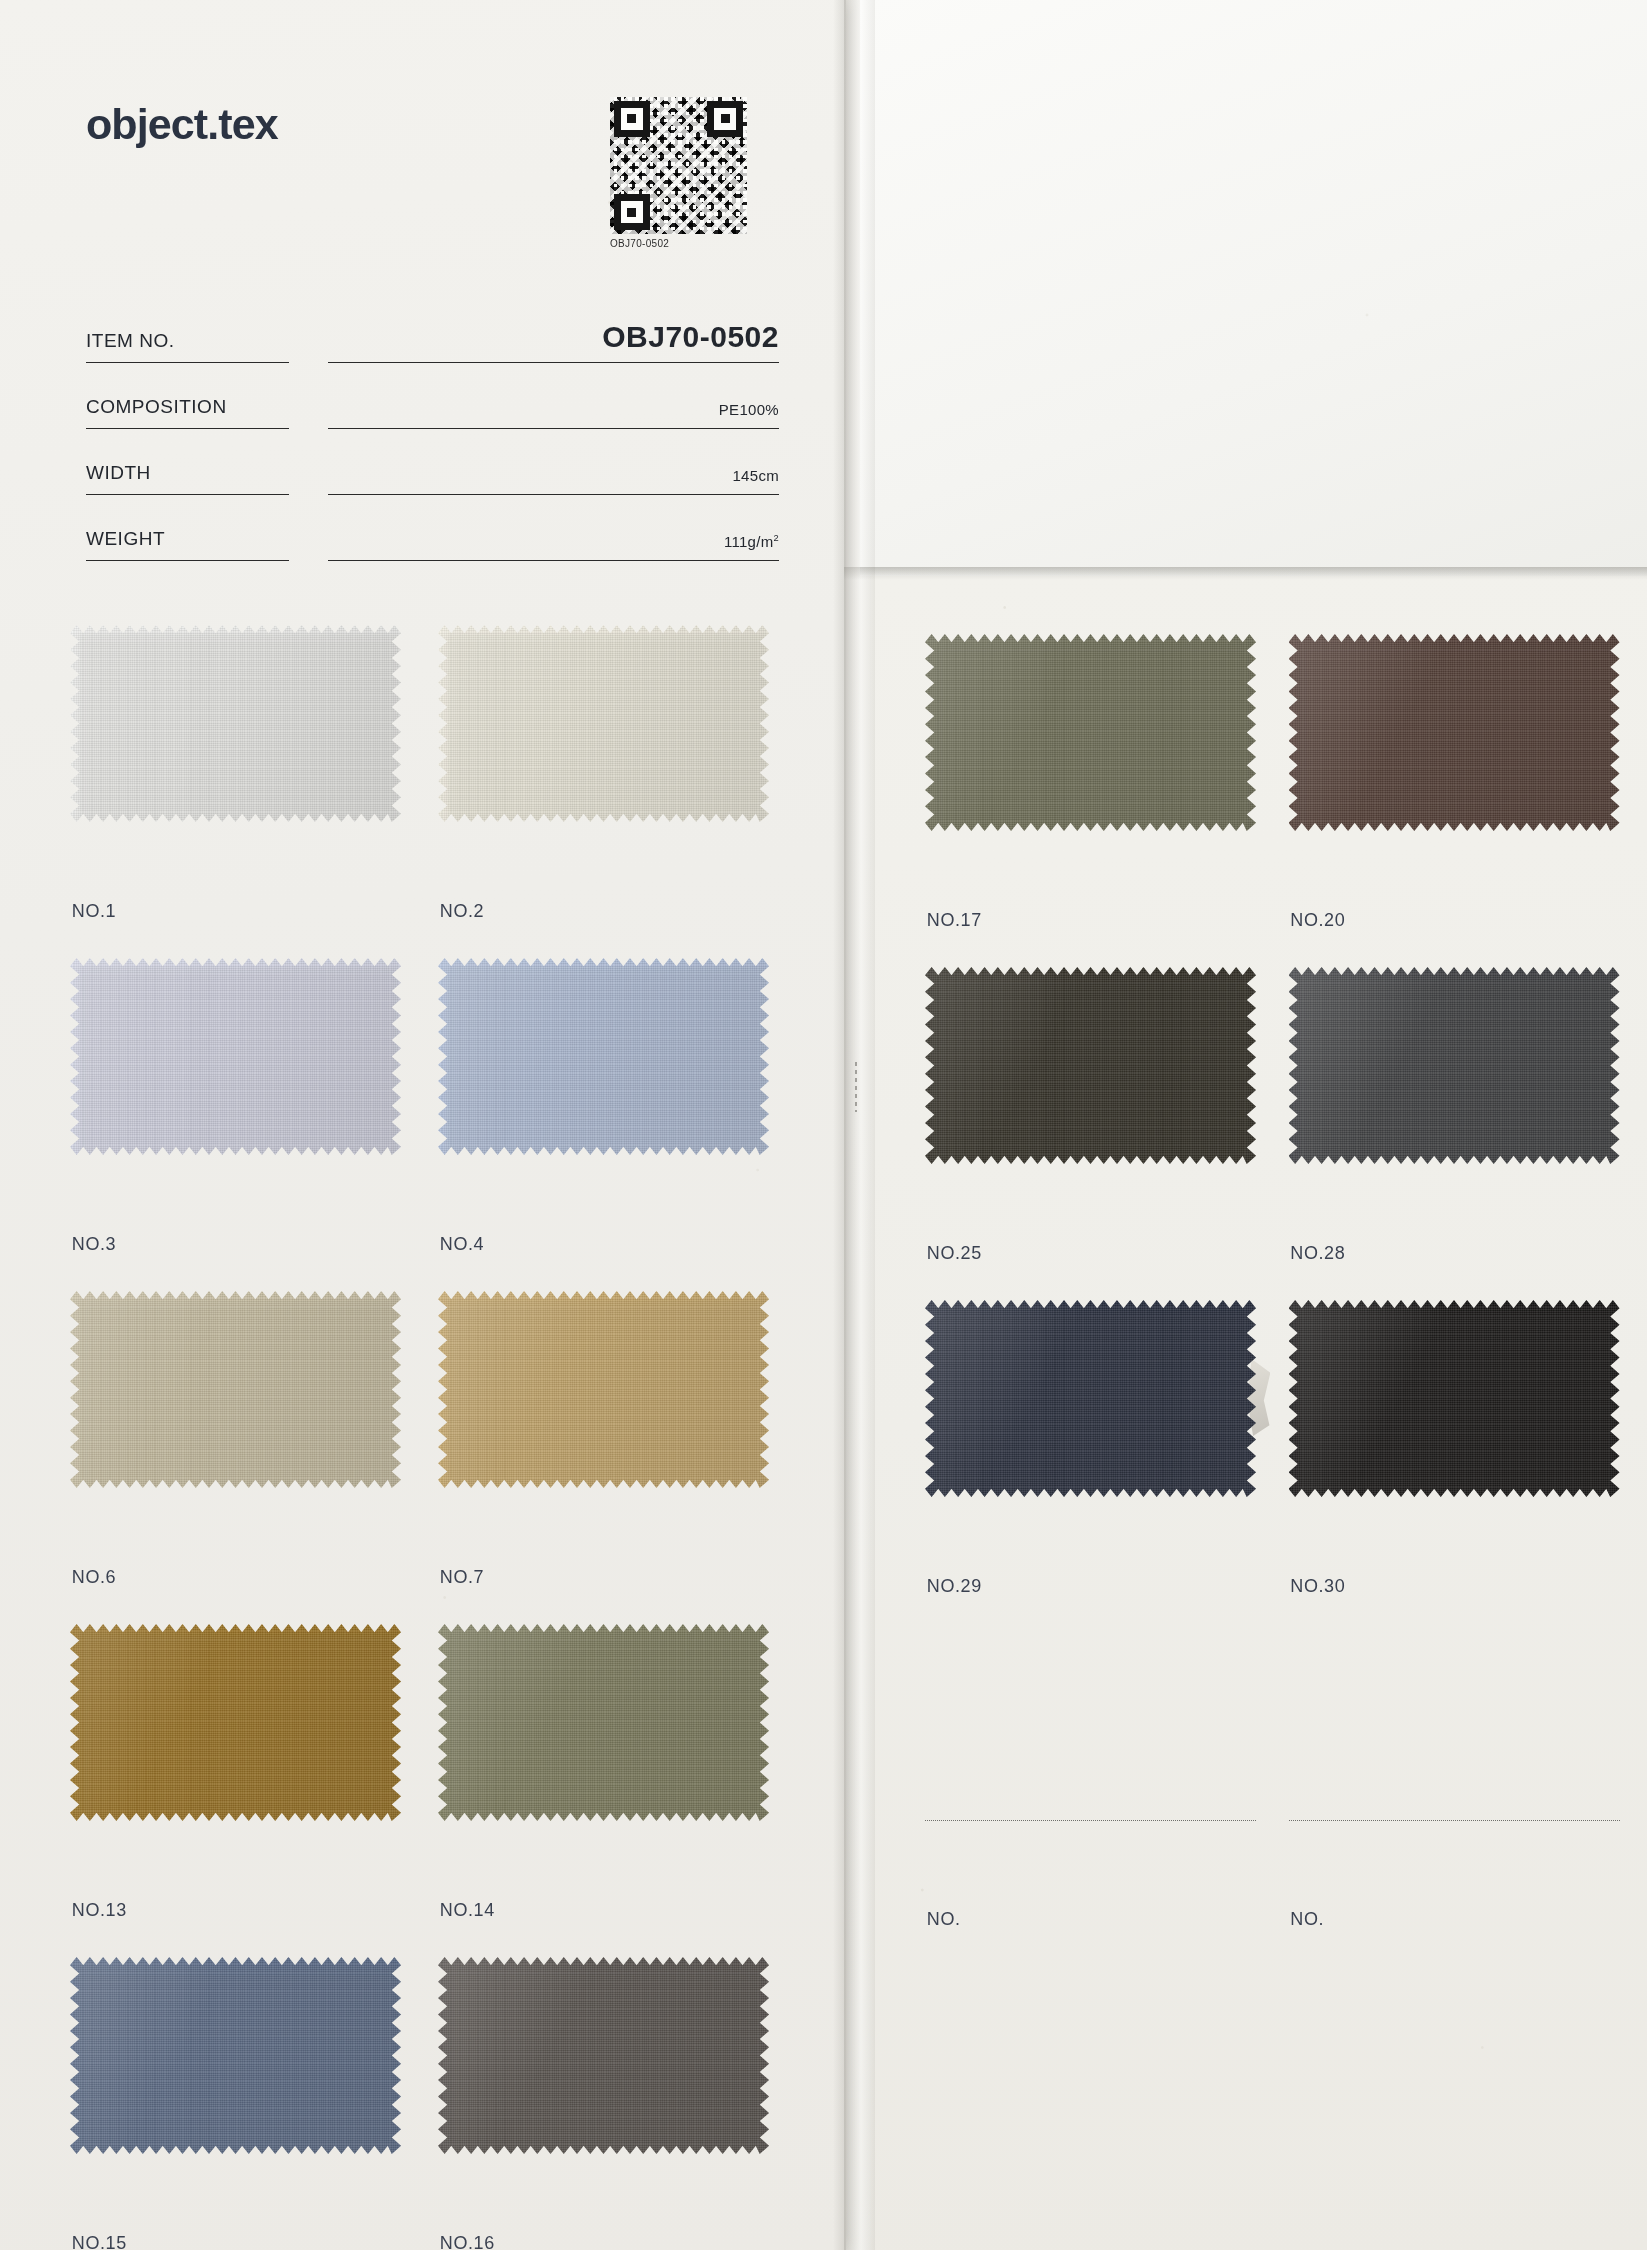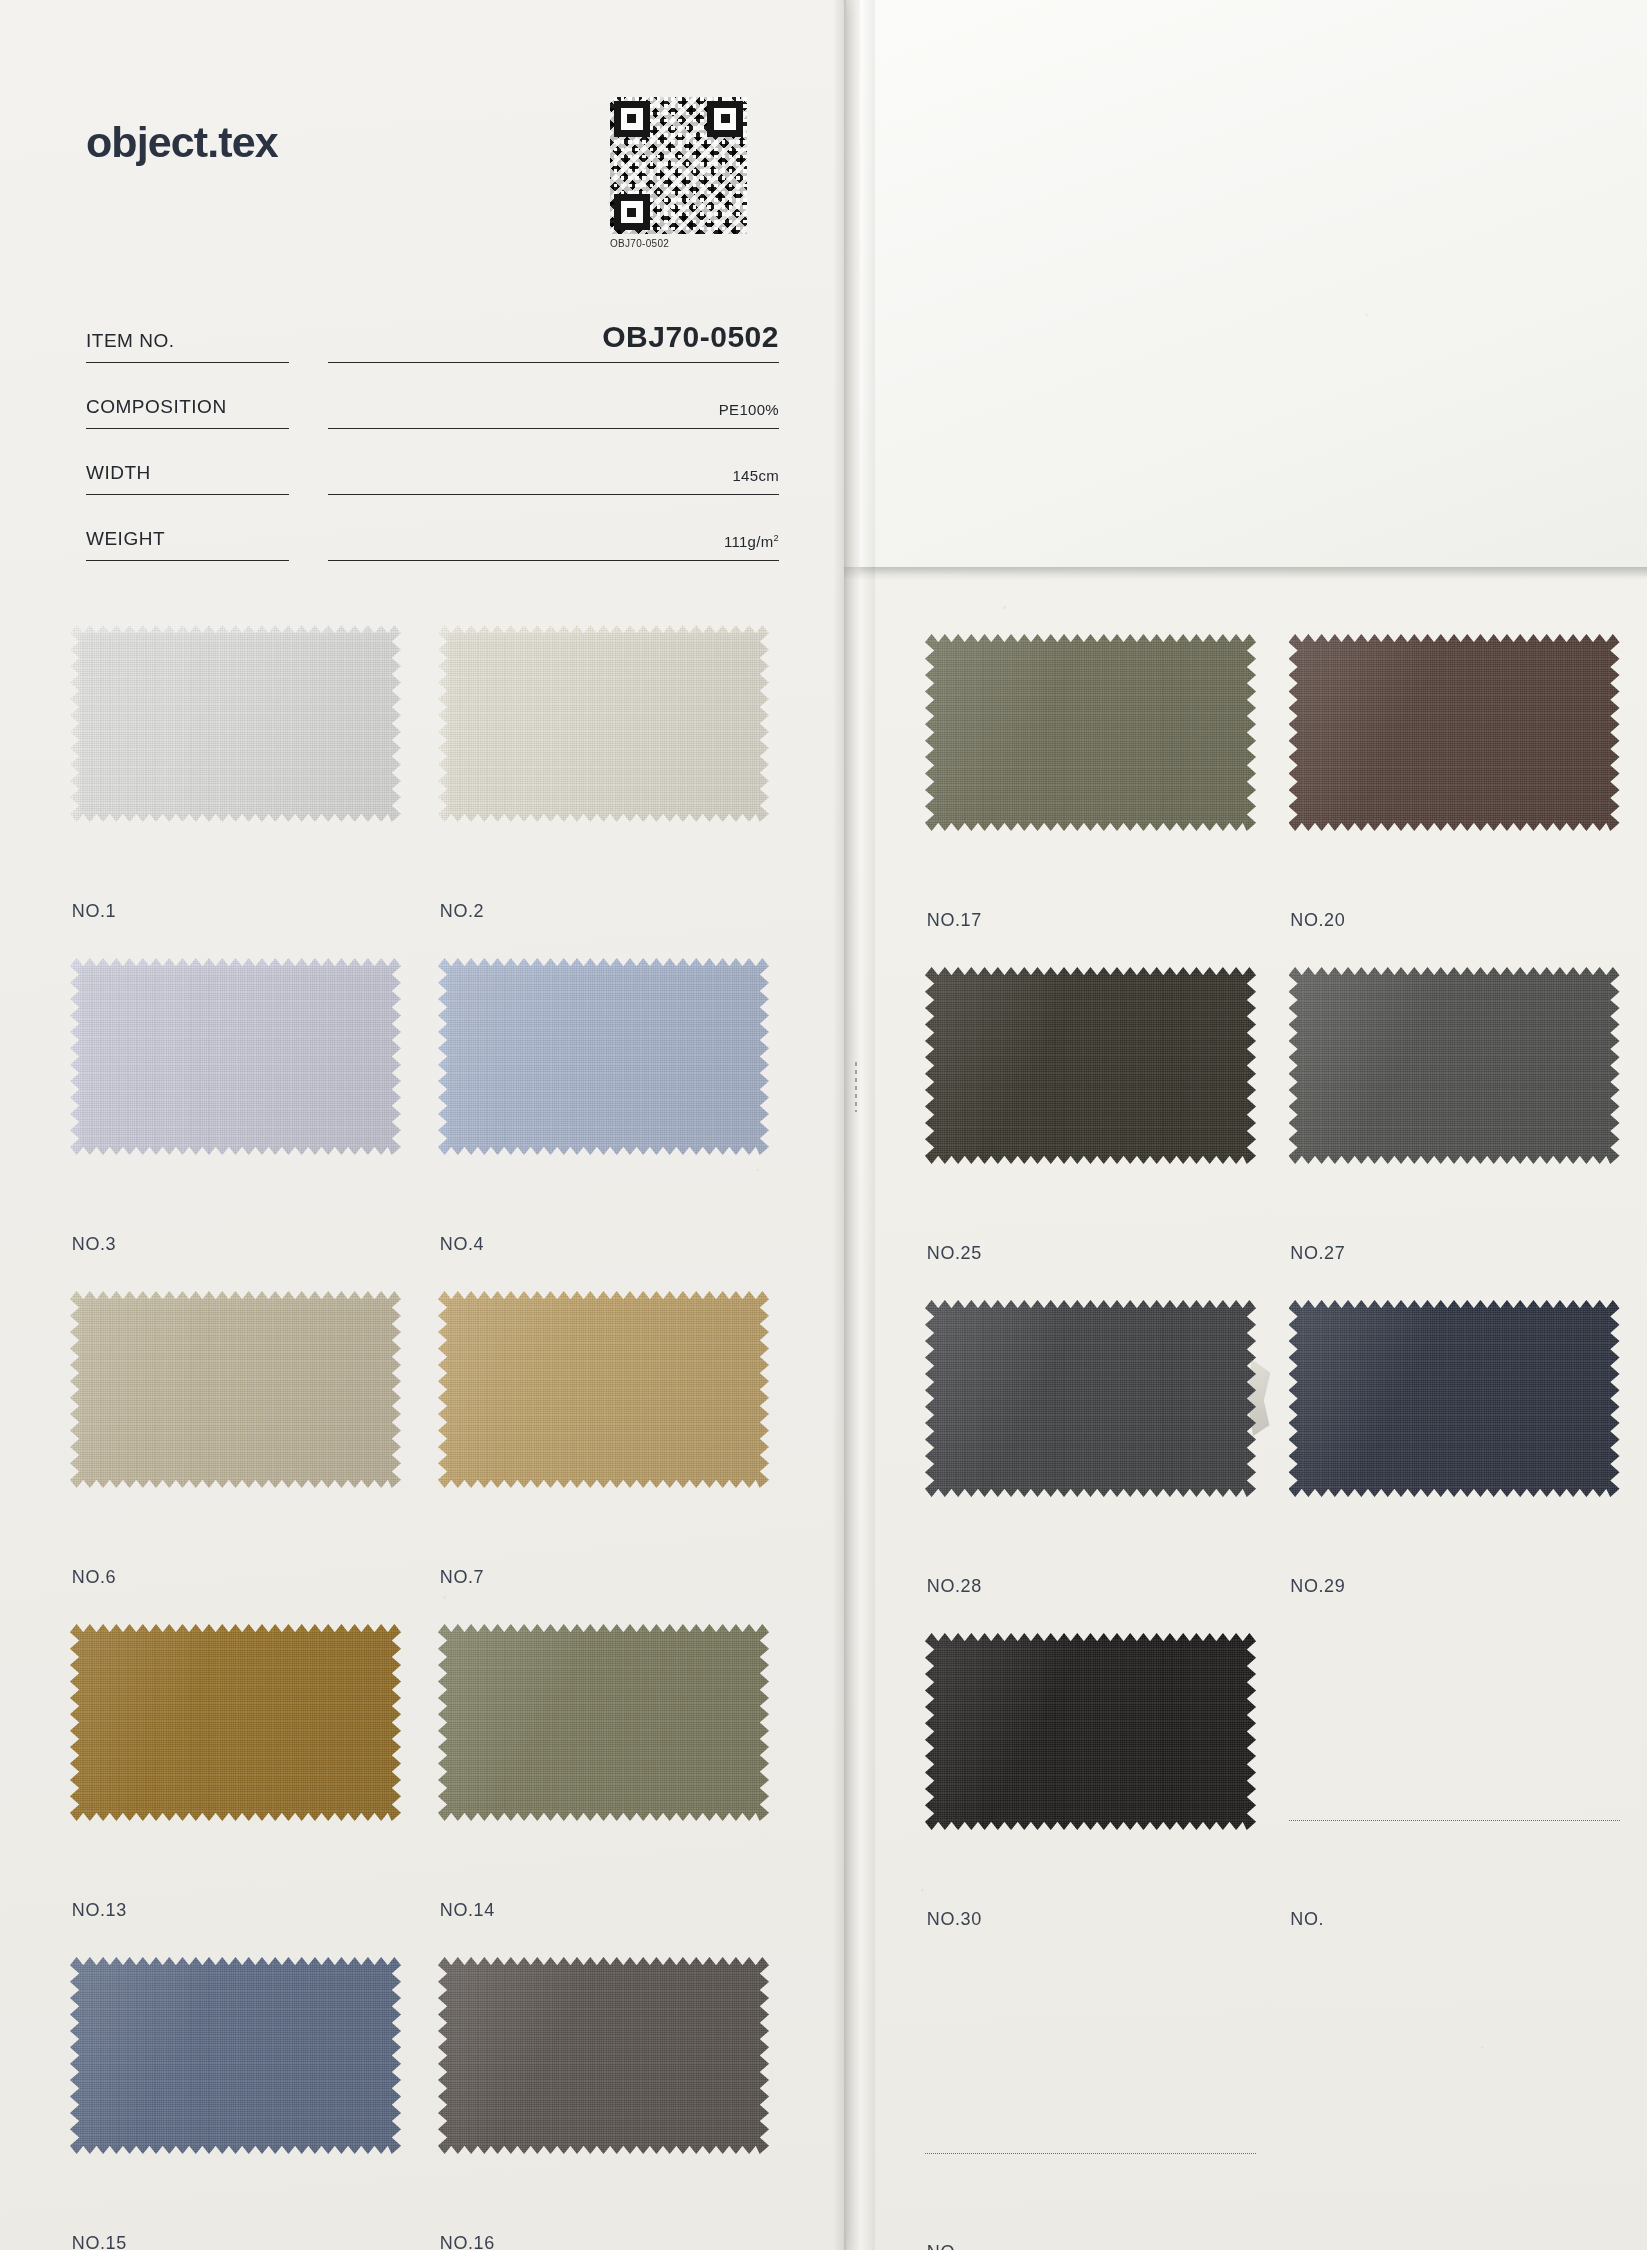--- a/index.html
+++ b/index.html
@@ -65,21 +65,21 @@
       radial-gradient(circle at 46% 52%, rgba(150,140,110,.18) 0 0.9px, transparent 1.8px),
       radial-gradient(circle at 72% 63%, rgba(150,140,110,.26) 0 0.9px, transparent 1.8px),
       radial-gradient(circle at 27% 71%, rgba(150,140,110,.20) 0 0.9px, transparent 1.8px),
       radial-gradient(circle at 56% 84%, rgba(150,140,110,.24) 0 0.9px, transparent 1.8px),
       radial-gradient(circle at 90% 91%, rgba(150,140,110,.18) 0 0.9px, transparent 1.8px),
       radial-gradient(circle at 18% 95%, rgba(150,140,110,.22) 0 0.9px, transparent 1.8px);
   }
 
   
   .brand{
-    position:absolute; left:86px; top:118px;
+    position:absolute; left:86px; top:100px;
     font-size:43px; font-weight:700; letter-spacing:-0.9px;
     color:#2b3342;
   }
 
   .qr-wrap{ position:absolute; left:610px; top:97px; width:144px; }
   .qr{
     width:137px; height:137px;
     background-color:#fdfdfb;
     background-image:
       repeating-linear-gradient(90deg, #1d1d1d 0 3.6px, transparent 3.6px 7.2px),
@@ -389,28 +389,20 @@
       </div>
       <div class="cell">
         <div class="swatch" style="background: rgb(46, 43, 35);">
           <div class="drop"></div>
           <div class="weave"></div>
           <div class="sheen"></div>
         </div>
         <div class="cell-label">NO.25</div>
       </div>
       <div class="cell">
-        <div class="swatch" style="background: rgb(74, 77, 74);">
-          <div class="drop"></div>
-          <div class="weave"></div>
-          <div class="sheen"></div>
-        </div>
-        <div class="cell-label">NO.27</div>
-      </div>
-      <div class="cell">
         <div class="swatch" style="background: rgb(58, 60, 65);">
           <div class="drop"></div>
           <div class="weave"></div>
           <div class="sheen"></div>
         </div>
         <div class="cell-label">NO.28</div>
       </div>
       <div class="cell">
         <div class="swatch" style="background: rgb(34, 41, 60);">
           <div class="drop"></div>

